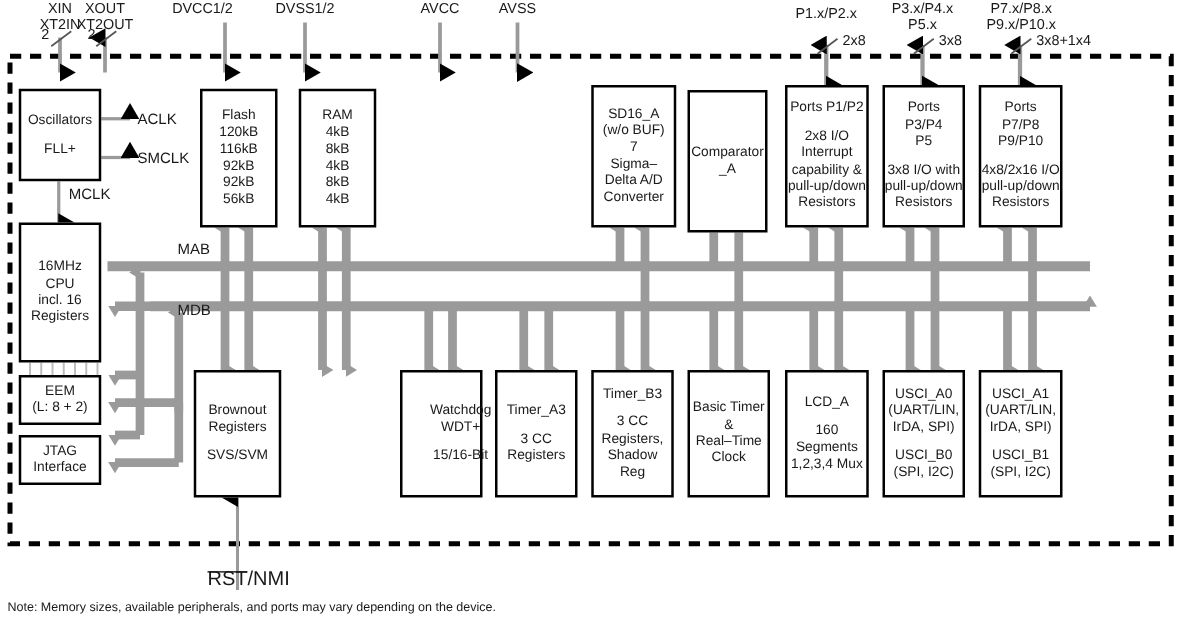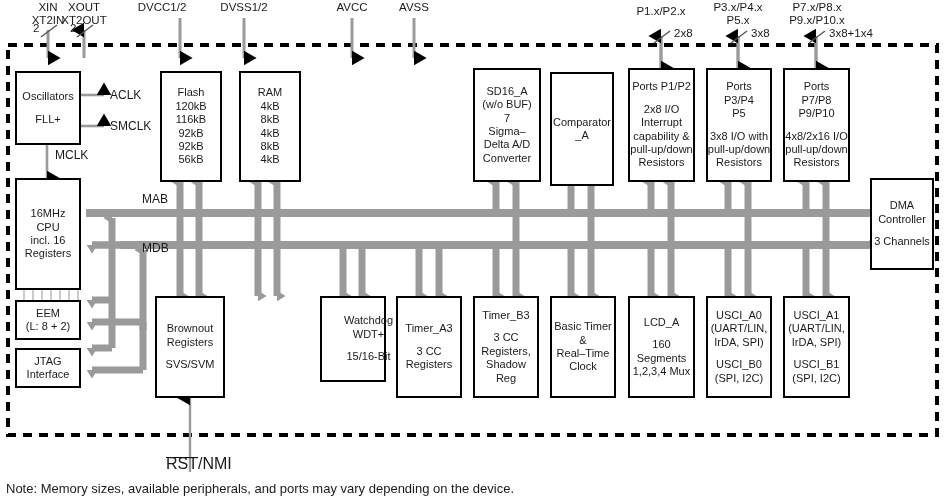--- a/index.html
+++ b/index.html
@@ -14,21 +14,21 @@
        align-items:center;justify-content:center;text-align:center;
        font-size:11px;line-height:13.4px;z-index:4;}
   .blk .ln{display:block;white-space:nowrap;}
   .blk .gap{height:9px;}
 
   .pinlbl{position:absolute;font-size:11.5px;line-height:13px;
           text-align:center;white-space:nowrap;z-index:6;}
   .wlbl{position:absolute;font-size:11.5px;z-index:6;white-space:nowrap;}
   .buslbl{position:absolute;font-size:12px;z-index:6;font-weight:400;}
   .clklbl{position:absolute;font-size:12px;z-index:6;white-space:nowrap;}
-  .note{position:absolute;left:6px;top:481px;font-size:13px;z-index:6;
+  .note{position:absolute;left:6px;top:481px;font-size:10px;z-index:6;
         white-space:nowrap;}
   .ovl{border-top:1.3px solid #000;display:inline-block;line-height:12px;}
   .rst{position:absolute;font-size:16px;z-index:6;white-space:nowrap;}
 </style>
 </head>
 <body>
 
 <div id="stage">
 
   <svg id="wires" viewBox="0 0 945 500" xmlns="http://www.w3.org/2000/svg">
@@ -271,36 +271,30 @@
   <div class="blk" style="left:783px;top:68px;width:67px;height:114px;">
     <span class="ln">Ports</span>
     <span class="ln">P7/P8</span>
     <span class="ln">P9/P10</span>
     <span class="gap"></span>
     <span class="ln">4x8/2x16 I/O</span>
     <span class="ln">pull-up/down</span>
     <span class="ln">Resistors</span>
   </div>
 
-  <div class="blk" style="left:870px;top:178px;width:64px;height:92px;">
-    <span class="ln">DMA</span>
-    <span class="ln">Controller</span>
-    <span class="gap"></span>
-    <span class="ln">3 Channels</span>
-  </div>
 
   <div class="blk" style="left:155px;top:296px;width:70px;height:102px;justify-content:center;">
     <span class="ln">Brownout</span>
     <span class="ln">Registers</span>
     <span class="gap"></span>
     <span class="ln">SVS/SVM</span>
   </div>
 
 
-  <div class="blk" style="left:320px;top:296px;width:66px;height:86px;padding-left:31px;">
+  <div class="blk" style="left:320px;top:296px;width:66px;height:102px;padding-left:31px;">
     <span class="ln">Watchdog</span>
     <span class="ln">WDT+</span>
     <span class="gap"></span>
     <span class="ln">15/16-Bit</span>
   </div>
 
   <div class="blk" style="left:396px;top:296px;width:66px;height:102px;">
     <span class="ln">Timer_A3</span>
     <span class="gap"></span>
     <span class="ln">3 CC</span>

